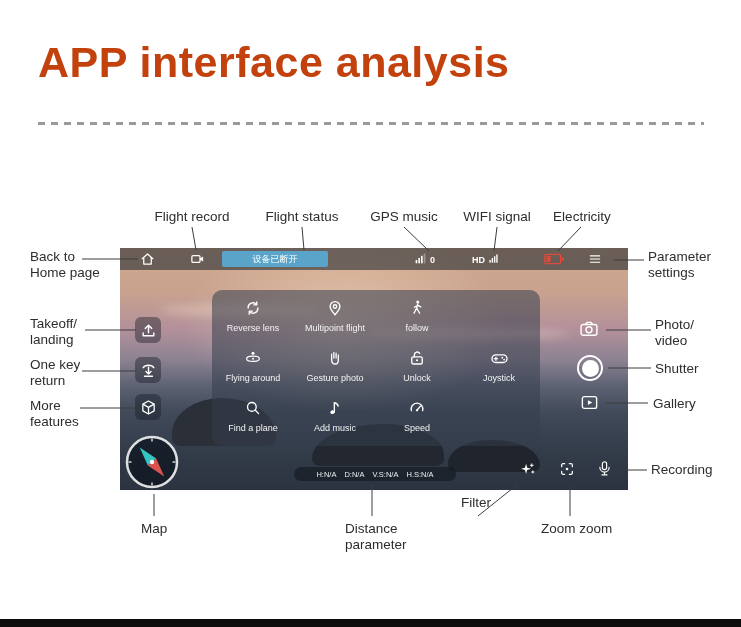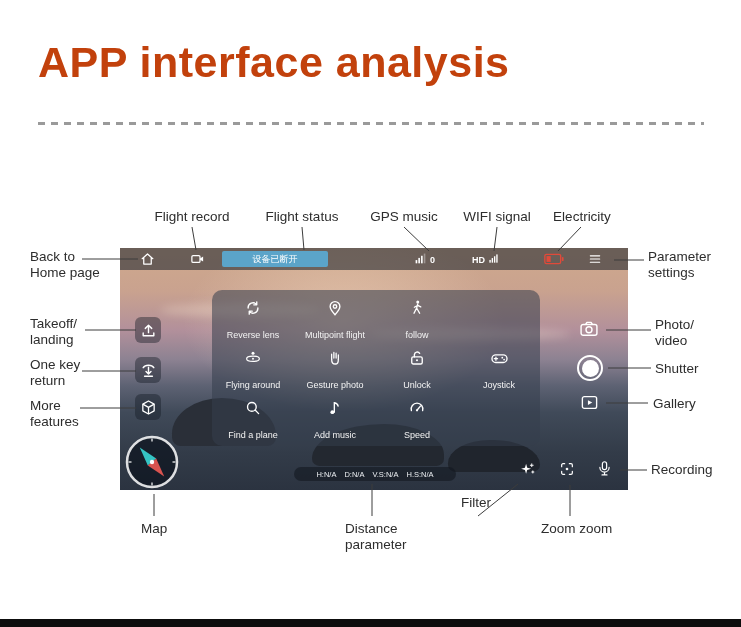--- a/index.html
+++ b/index.html
@@ -36,21 +36,21 @@
   .sb b { font-size:9px; font-weight:bold; color:#fff; }
   .pill { position:absolute; left:102px; top:3px; width:106px; height:16px; background:var(--status-pill,#5ba4c9);
           border-radius:2px; display:flex; align-items:center; justify-content:center; color:#fff; font-size:9px; }
 
   .rail-btn { position:absolute; width:26px; height:26px; border-radius:6px; background:rgba(18,26,36,0.42);
               display:flex; align-items:center; justify-content:center; }
 
   .panel { position:absolute; left:92px; top:42px; width:328px; height:156px;
            background:rgba(52,62,76,0.55); border-radius:10px; }
   .prow { position:absolute; left:0; width:100%; display:flex; }
-  .cell { width:82px; display:flex; flex-direction:column; align-items:center; gap:12px; }
+  .cell { width:82px; display:flex; flex-direction:column; align-items:center; gap:5px; }
   .ci { height:20px; display:flex; align-items:center; justify-content:center; }
   .cap { font-size:9px; color:#f4f4f4; white-space:nowrap; }
 
   .rr { position:absolute; display:flex; align-items:center; justify-content:center; }
   .shutter { position:absolute; left:457px; top:107px; width:26px; height:26px; border-radius:50%; border:2.5px solid #fff; }
   .shutter::after { content:""; position:absolute; inset:2.5px; background:#fff; border-radius:50%; }
 
   .telemetry { position:absolute; left:174px; top:219px; width:162px; height:14px; background:rgba(18,24,32,0.6);
                border-radius:7px; display:flex; align-items:center; justify-content:center; gap:8px;
                font-size:7.5px; color:#eceff2; white-space:nowrap; }

